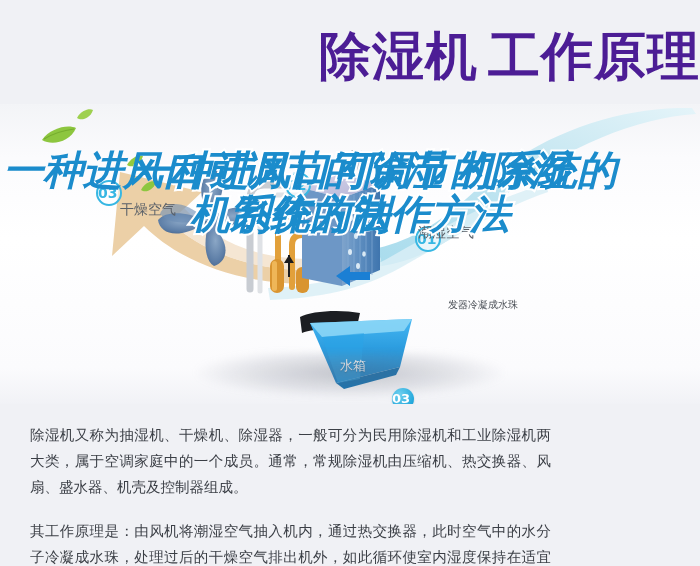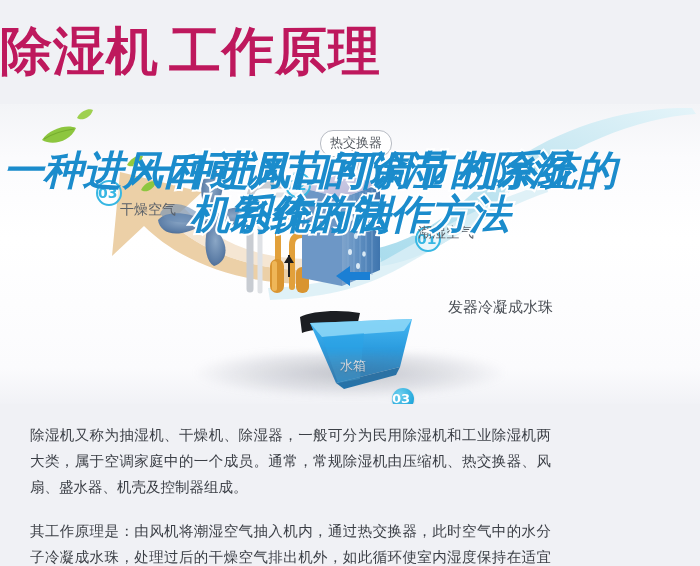--- a/index.html
+++ b/index.html
@@ -15,28 +15,27 @@
     background: #f0f1f5;
   }
 
   
   .title-band {
     position: absolute; left: 0; top: 0; width: 700px; height: 104px;
     background: #f0f1f5;
   }
   .title-text {
     position: absolute; left: 0; top: 26px; width: 700px;
-    text-align: left;
+    text-align: right;
     font-size: 52px;
     font-weight: bold;
     letter-spacing: 1px;
-    color: #be185d;
+    color: #4c1d95;
     line-height: 60px;
     white-space: nowrap;
-    font-family: Liberation Mono, monospace;
   }
   .title-text .t-spacer { display: inline-block; width: 10px; }
 
   
   .stage {
     position: absolute; left: 0; top: 104px; width: 700px; height: 300px;
     background: linear-gradient(180deg,#f3f4f7 0%, #fbfbfd 18%, #ffffff 45%, #fbfbfd 88%, #f1f2f6 100%);
     overflow: hidden;
   }
 
@@ -118,21 +117,21 @@
     font-size: 13px; color: #ffffff; white-space: nowrap;
     text-shadow: 0 1px 1px rgba(0,0,0,0.25);
   }
 
   
   .step-line {
     position: absolute;
     display: flex; align-items: center; gap: 7px;
     white-space: nowrap;
   }
-  .step-text { font-size: 15px; color: #4a4f56; }
+  .step-text { font-size: 10px; color: #4a4f56; }
 
   
   .watermark {
     position: absolute;
     left: 0; top: 148px; width: 700px;
     text-align: center;
     font-size: 40px;
     font-weight: bold;
     font-style: italic;
     line-height: 44px;
@@ -324,21 +323,20 @@
     </svg>
     <div class="tank-label" style="left:340px; top:253px;">水箱</div>
 
     <div class="base-shadow"></div>
 
     <div class="badge" style="left:96px; top:32px;">03</div>
     <div class="diagram-label" style="left:120px; top:97px;">干燥空气</div>
 
     <div class="badge" style="left:285px; top:24px;">02</div>
 
-    <div class="callout" style="left:320px; top:26px;">热交换器</div>
     <svg style="position:absolute; left:346px; top:46px; width:22px; height:22px;" viewBox="0 0 22 22">
       <path d="M 6 0 L 11 18 L 16 1" stroke="#b8bcc4" stroke-width="1.5" fill="none"></path>
     </svg>
 
     <div class="badge" style="left:415px; top:78px;">01</div>
     <div class="diagram-label" style="left:418px; top:120px;">潮湿空气</div>
 
     <div class="step-line" style="left:448px; top:194px;">
       <span class="step-text">发器冷凝成水珠</span>
     </div>

